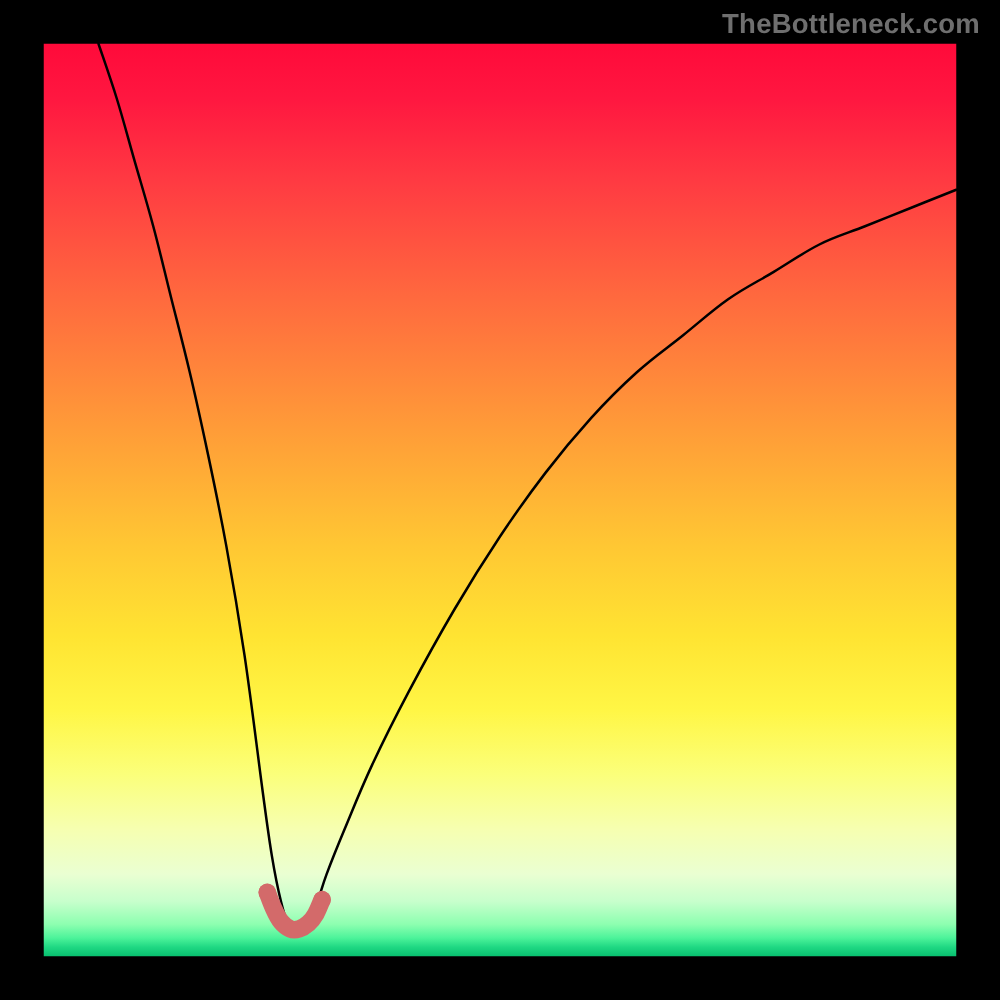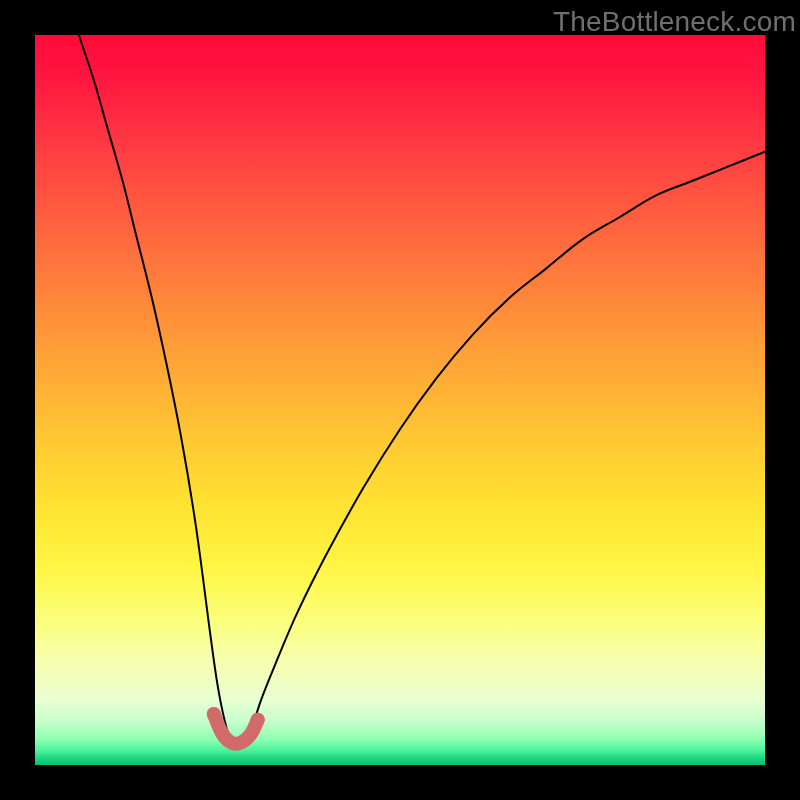--- a/index.html
+++ b/index.html
@@ -41,24 +41,24 @@
       #c7ffcc 94%,
       #8dffb0 96.5%,
       #4cf39a 98%,
       #1fd883 99%,
       #08c06f 100%
     );
   }
   .watermark {
     position: absolute;
     top: 6px;
-    right: 4px;
+    right: 16px;
     color: #6f6f6f;
-    font-size: 28px;
-    font-weight: 400;
+    font-size: 22px;
+    font-weight: 700;
     letter-spacing: 0.2px;
   }
   svg.curve {
     position: absolute;
     left: 0;
     top: 0;
     width: 730px;
     height: 730px;
     overflow: visible;
   }

